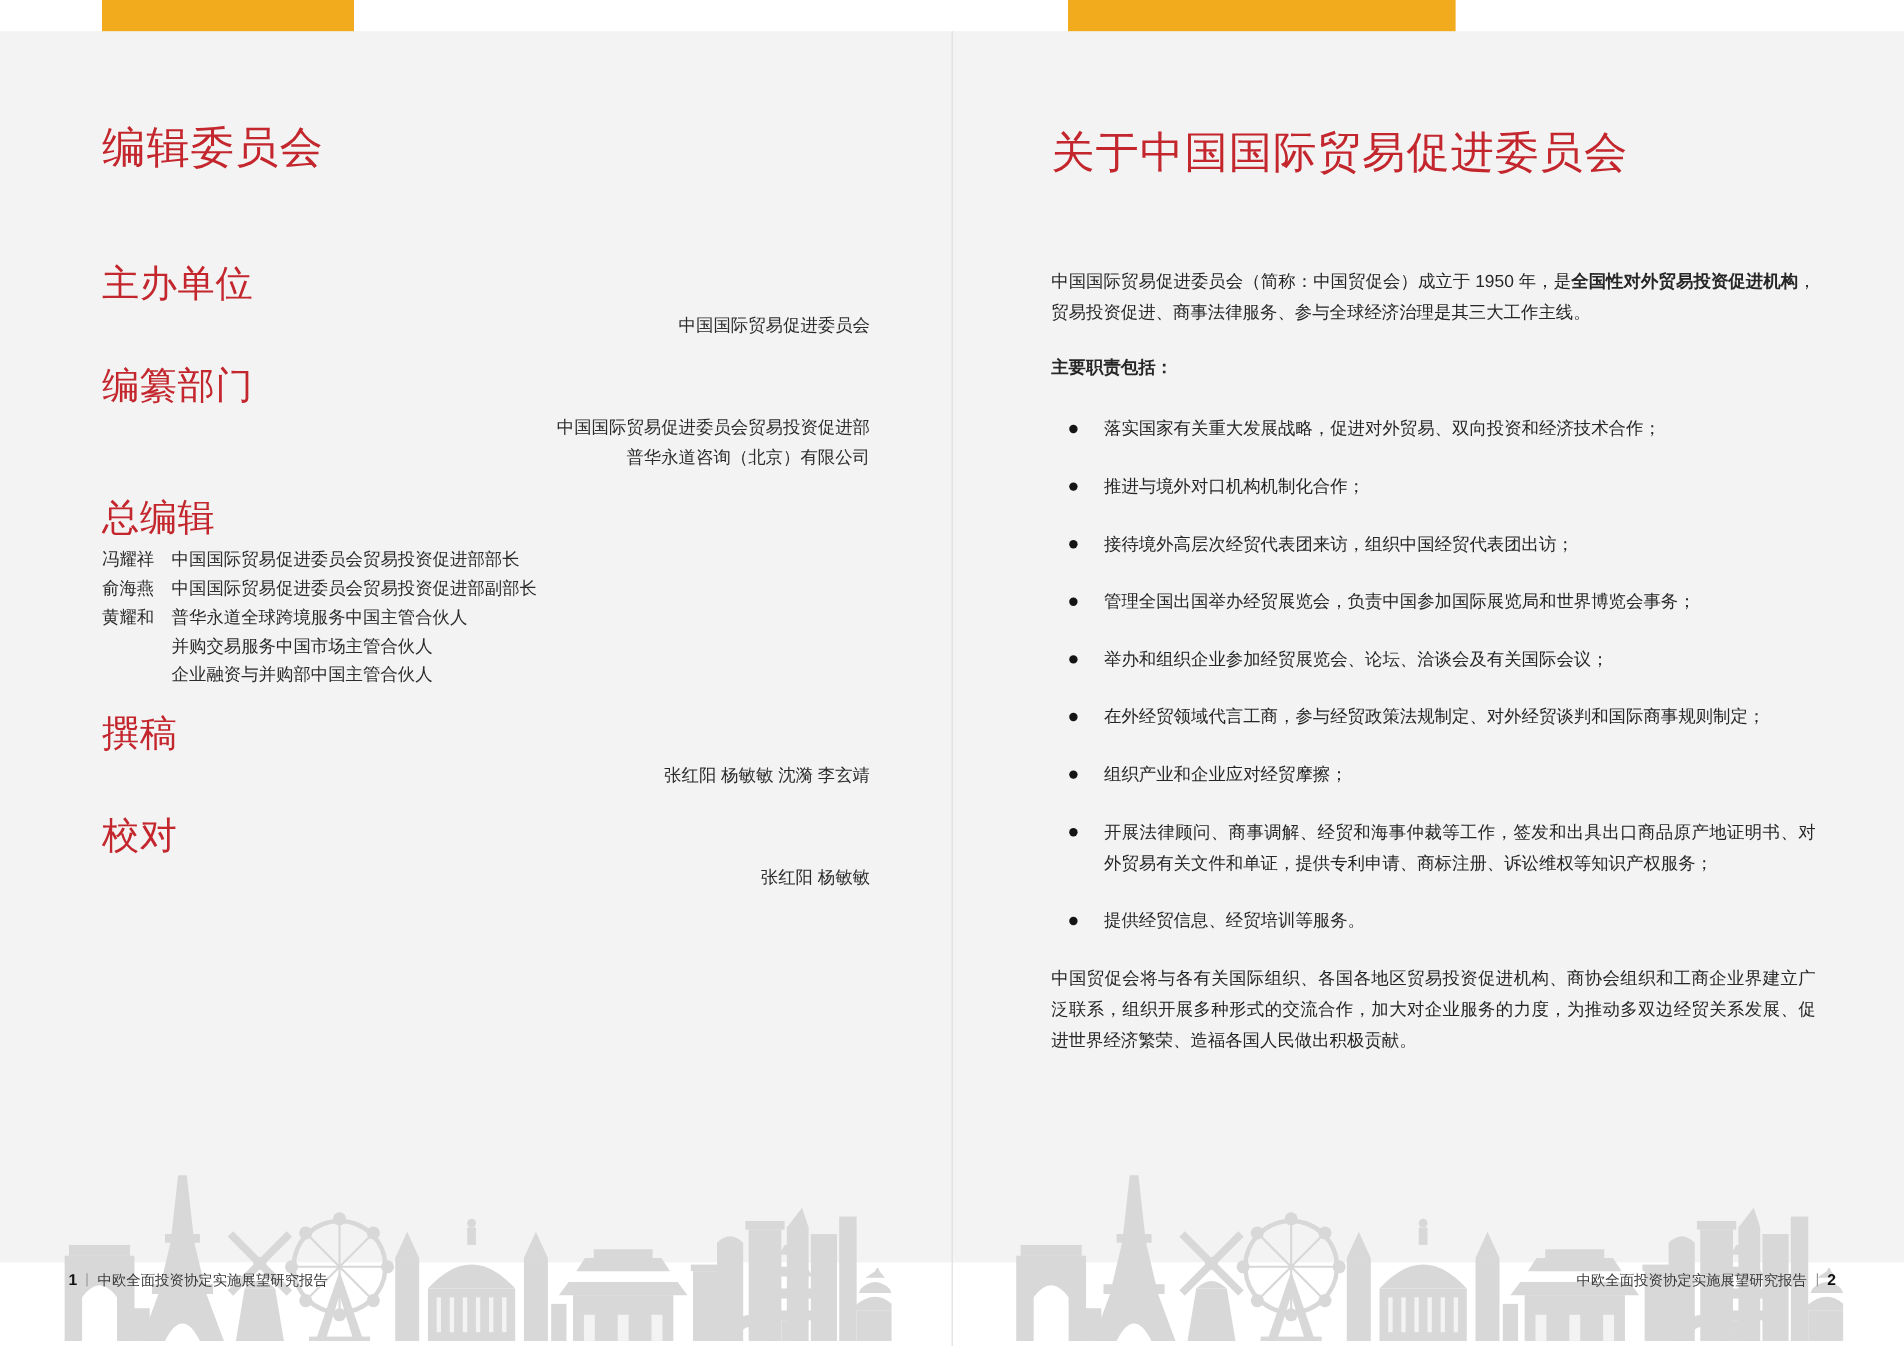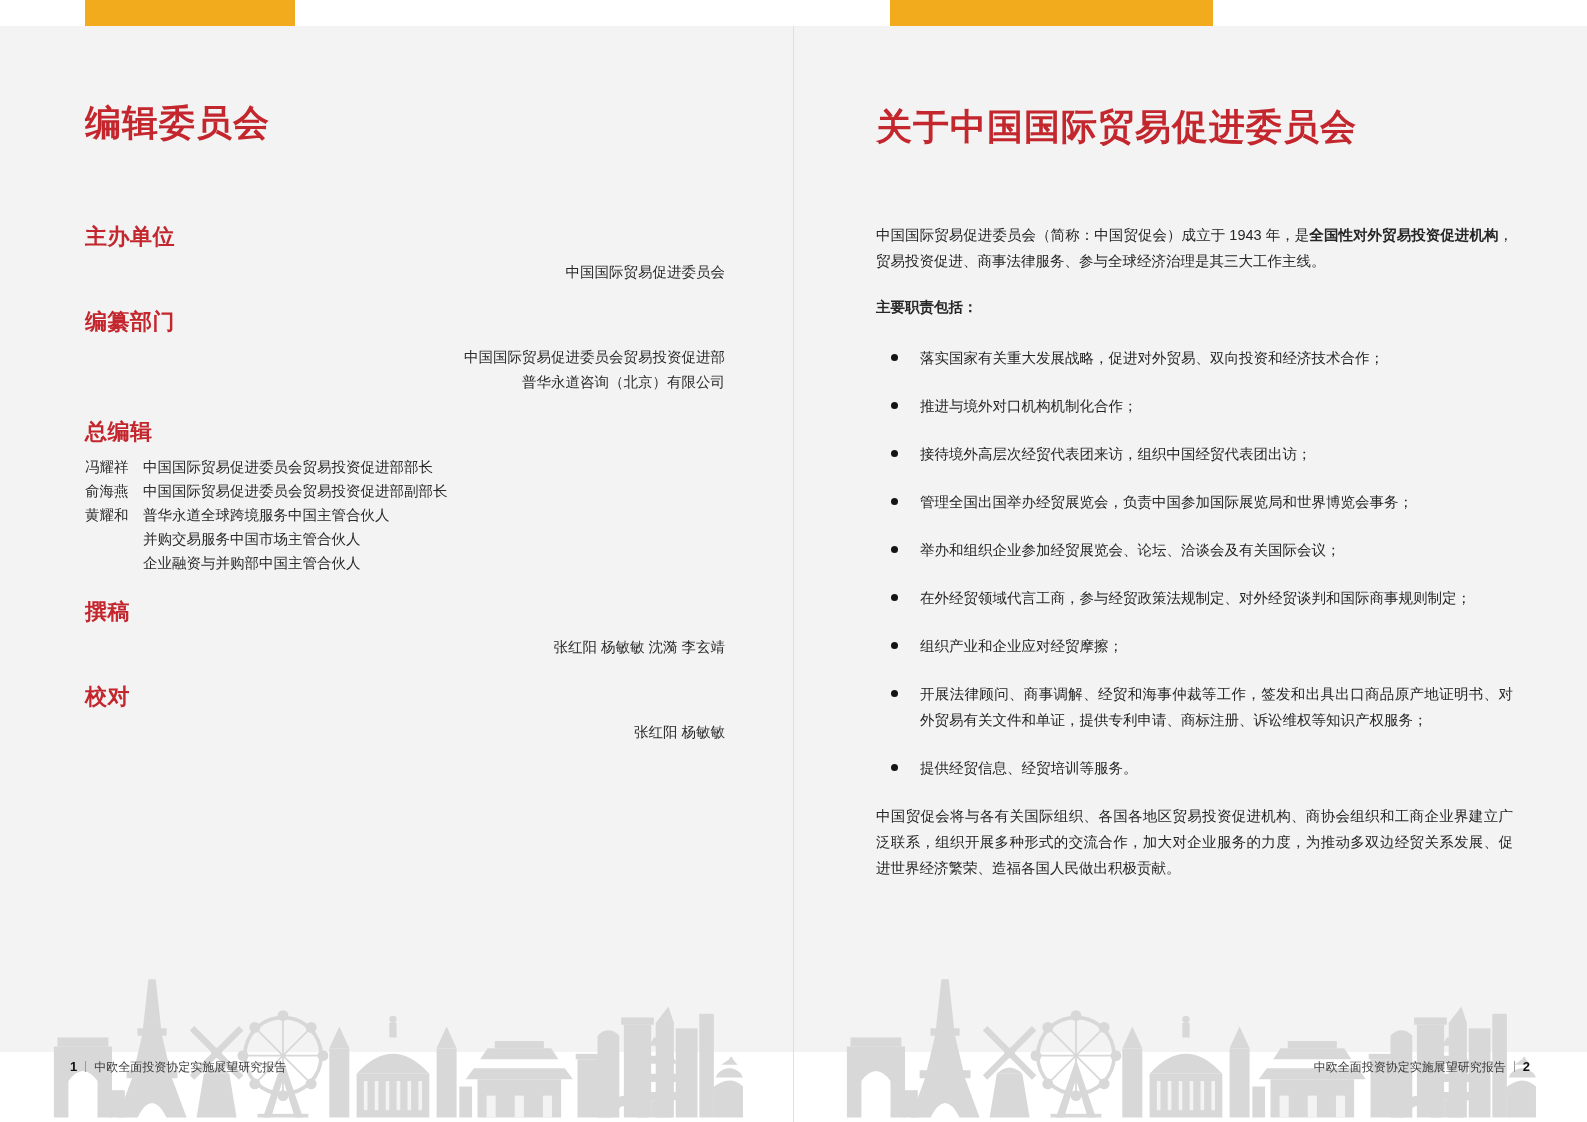--- a/index.html
+++ b/index.html
@@ -19,48 +19,48 @@
   .gray-band{position:absolute;left:0;top:26px;width:1587px;height:1026px;background:var(--page-bg);}
   .orange-bar{position:absolute;top:0;height:26px;background:var(--orange);}
   .orange-bar.left{left:85px;width:210px;}
   .orange-bar.right{left:890px;width:323px;}
   .page-divider{position:absolute;left:793px;top:26px;width:1px;height:1096px;background:#DFDFDF;}
 
   .skyline{position:absolute;bottom:0;width:735px;height:150px;color:var(--silhouette);}
   .skyline.sk-left{left:30px;}
   .skyline.sk-right{left:823px;}
 
-  .page-title{position:absolute;font-size:36px;font-weight:700;color:var(--red);line-height:46px;letter-spacing:1px;}
+  .page-title{position:absolute;font-size:36px;font-weight:400;color:var(--red);line-height:46px;letter-spacing:1px;}
   #left-title{left:85px;top:100px;}
   #right-title{left:876px;top:104px;}
 
   
   #left-sections{position:absolute;left:85px;top:222px;width:640px;}
   #left-sections section{margin-bottom:22px;}
-  #left-sections h2{color:var(--red);font-size:22px;font-weight:700;line-height:30px;margin-bottom:8px;letter-spacing:.5px;}
+  #left-sections h2{color:var(--red);font-size:31px;font-weight:400;line-height:30px;margin-bottom:8px;letter-spacing:.5px;}
   #left-sections p.line{font-size:14.5px;line-height:25px;color:var(--ink);text-align:right;}
   .entry{display:flex;font-size:14.5px;line-height:24px;color:var(--ink);}
   .entry .entry-name{flex:none;width:58px;}
   .entry .entry-desc{flex:1;}
 
   
   #right-content{position:absolute;left:876px;top:222px;width:637px;color:#262626;font-size:14.5px;line-height:26px;}
   #intro-p{text-align:justify;}
   #intro-p .seg-bold{font-weight:700;}
   #duties-heading{font-weight:700;margin-top:20px;}
   #duties-list{list-style:none;margin-top:25px;}
   #duties-list li{position:relative;padding-left:44px;margin-bottom:22px;text-align:justify;}
   #duties-list .bullet-dot{position:absolute;left:15px;top:9px;width:7px;height:7px;border-radius:50%;background:#141414;}
   #closing-p{text-align:justify;margin-top:6px;}
 
   
   .footer{position:absolute;top:1059px;font-size:12px;color:#3A3A3A;white-space:nowrap;}
   .footer .pg{font-weight:700;font-size:13px;color:#111;}
   .footer .sep{display:inline-block;width:1px;height:11px;background:#9A9A9A;margin:0 8px;vertical-align:-1px;}
-  #footer-left{left:70px;}
+  #footer-left{left:57px;}
   #footer-right{right:57px;}
 </style>
 </head>
 <body>
 
 <svg width="0" height="0" style="position:absolute" aria-hidden="true">
   <symbol id="skyline-symbol" viewBox="0 0 760 165" preserveAspectRatio="xMidYMax meet">
     <g fill="currentColor">
 
       <rect x="6" y="72" width="56" height="10"></rect>
@@ -193,21 +193,21 @@
       <h2>撰稿</h2>
       <p class="line">张红阳 杨敏敏 沈漪 李玄靖</p>
     </section>
     <section>
       <h2>校对</h2>
       <p class="line">张红阳 杨敏敏</p>
     </section>
   </div>
 
 <div id="right-content">
-  <p id="intro-p"><span class="seg">中国国际贸易促进委员会（简称：中国贸促会）成立于 1943 年，是</span><span class="seg-bold">全国性对外贸易投资促进机构</span><span class="seg">，贸易投资促进、商事法律服务、参与全球经济治理是其三大工作主线。</span></p>
+  <p id="intro-p"><span class="seg">中国国际贸易促进委员会（简称：中国贸促会）成立于 1950 年，是</span><span class="seg-bold">全国性对外贸易投资促进机构</span><span class="seg">，贸易投资促进、商事法律服务、参与全球经济治理是其三大工作主线。</span></p>
   <p id="duties-heading">主要职责包括：</p>
   <ul id="duties-list">
       <li><span class="bullet-dot"></span><span>落实国家有关重大发展战略，促进对外贸易、双向投资和经济技术合作；</span></li>
       <li><span class="bullet-dot"></span><span>推进与境外对口机构机制化合作；</span></li>
       <li><span class="bullet-dot"></span><span>接待境外高层次经贸代表团来访，组织中国经贸代表团出访；</span></li>
       <li><span class="bullet-dot"></span><span>管理全国出国举办经贸展览会，负责中国参加国际展览局和世界博览会事务；</span></li>
       <li><span class="bullet-dot"></span><span>举办和组织企业参加经贸展览会、论坛、洽谈会及有关国际会议；</span></li>
       <li><span class="bullet-dot"></span><span>在外经贸领域代言工商，参与经贸政策法规制定、对外经贸谈判和国际商事规则制定；</span></li>
       <li><span class="bullet-dot"></span><span>组织产业和企业应对经贸摩擦；</span></li>
       <li><span class="bullet-dot"></span><span>开展法律顾问、商事调解、经贸和海事仲裁等工作，签发和出具出口商品原产地证明书、对外贸易有关文件和单证，提供专利申请、商标注册、诉讼维权等知识产权服务；</span></li>

